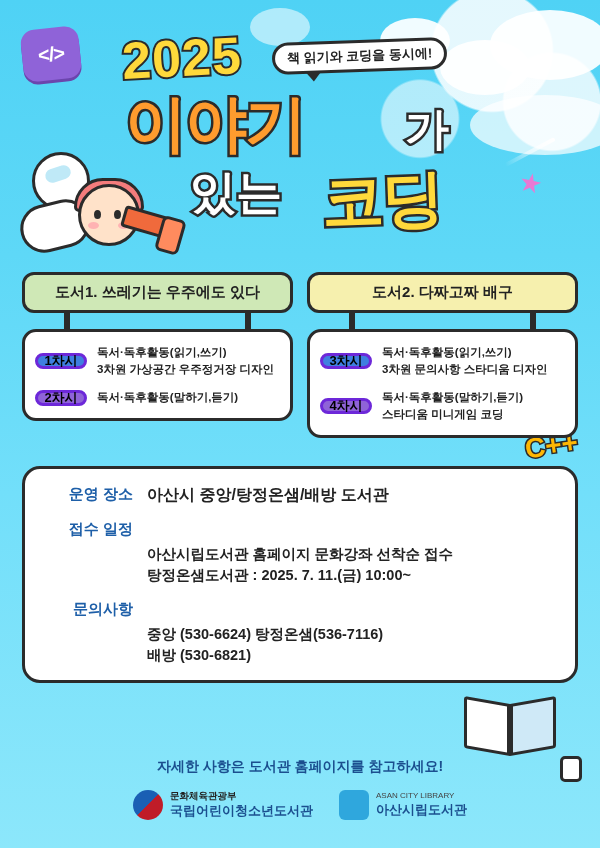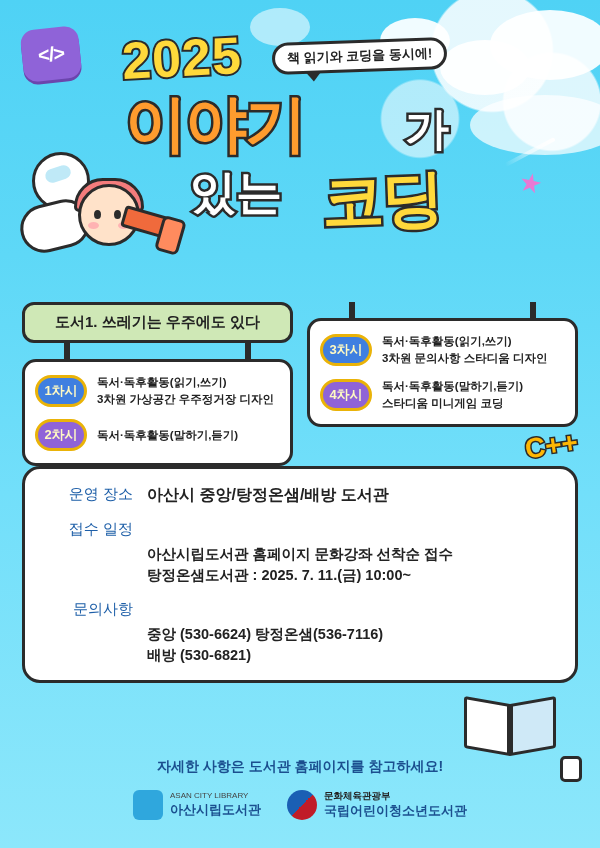--- a/index.html
+++ b/index.html
@@ -128,54 +128,54 @@
     background:#f06a3c; border:3px solid #2b2b2b; border-radius:4px 10px 10px 4px;
     transform:rotate(16deg);
   }
   .astro .scope:after{
     content:""; position:absolute; right:-12px; top:-4px; width:18px;height:30px;
     background:#ff8b5e;border:3px solid #2b2b2b;border-radius:6px;
   }
 
   
   .books { position:absolute; left:22px; top:272px; width:556px; display:flex; gap:14px; }
-  .book-col { flex:1;margin-top:30px; }
+  .book-col { flex:1; }
   .book-head {
     border:3px solid #2b2b2b; border-radius:12px; text-align:center;
     padding:8px 4px; font-size:15px; font-weight:bold; color:#222;
     position:relative; z-index:2;
   }
   .book-head.b1 { background:#cfe8b6; }
   .book-head.b2 { background:#f6f0ae; }
   .pins { position:relative; height:16px; }
   .pin { position:absolute; top:0; width:6px; height:16px; background:#2b2b2b; }
   .pin.p1 { left:42px; } .pin.p2 { right:42px; }
   .book-body {
     background:#fff; border:3px solid #2b2b2b; border-radius:14px;
     padding:12px 10px; display:flex; flex-direction:column; gap:12px;
   }
   .sess { display:flex; align-items:center; gap:10px; }
   .sess-badge {
-    flex:0 0 auto; width:52px; height:32px; border-radius:16px;
-    border:3px solid #eab308; color:#fef9c3; font-size:13px; font-weight:bold;
+    flex:0 0 auto; width:52px; height:16px; border-radius:16px;
+    border:3px solid #6d28d9; color:#000000; font-size:13px; font-weight:bold;
     display:flex; align-items:center; justify-content:center;
   }
   .sess-badge.blue  { background:#3f7fe0; }
   .sess-badge.purple{ background:#8f63d8; }
   .sess-lines { font-size:11.5px; line-height:1.45; color:#222; font-weight:bold;}
 
   
   .info {
     position:absolute; left:22px; top:466px; width:556px;
     background:#fff; border:3px solid #2b2b2b; border-radius:18px;
     padding:14px 16px; display:flex; flex-direction:column; gap:12px;
   }
   .row { display:flex; align-items:flex-start; gap:14px; }
   .row .lbl {
-    flex:0 0 92px; text-align:right; font-size:15px; font-weight:normal; color:#1e5fa8;
+    flex:0 0 92px; text-align:right; font-size:15px; font-weight:bold; color:#1e5fa8;
     padding-top:2px;
   }
   .row .val { font-size:16px; font-weight:bold; color:#222; line-height:1.45; }
   .row .val.small { font-size:14.5px;margin-top:26px; }
 
   
   .footnote {
     position:absolute; left:0; right:0; top:758px; text-align:center;
     font-size:14px; font-weight:bold; color:#1b4f8f;
   }
@@ -258,20 +258,21 @@
         <div class="sess">
           <div class="sess-badge purple">2차시</div>
           <div class="sess-lines">
             <div>독서·독후활동(말하기,듣기)</div>
           </div>
         </div>
       </div>
     </div>
 
     <div class="book-col">
+      <div class="book-head b2">도서2. 다짜고짜 배구</div>
       <div class="pins">
         <div class="pin p1"></div>
         <div class="pin p2"></div>
       </div>
       <div class="book-body">
         <div class="sess">
           <div class="sess-badge blue">3차시</div>
           <div class="sess-lines">
             <div>독서·독후활동(읽기,쓰기)</div>
             <div>3차원 문의사항 스타디움 디자인</div>
@@ -320,28 +321,28 @@
   <div class="bookdeco">
     <div class="pg l"></div>
     <div class="pg r"></div>
   </div>
   <div class="plug"></div>
 
   <div class="footnote">자세한 사항은 도서관 홈페이지를 참고하세요!</div>
 
   <div class="logos">
     <div class="logo">
+      <div class="logo-mark gov"></div>
+      <div class="logo-text">
+        <div>문화체육관광부</div>
+        <div class="big">국립어린이청소년도서관</div>
+      </div>
+    </div>
+    <div class="logo">
       <div class="logo-mark lib"></div>
       <div class="logo-text">
         <div class="eng">ASAN CITY LIBRARY</div>
         <div class="big">아산시립도서관</div>
       </div>
     </div>
-    <div class="logo">
-      <div class="logo-mark gov"></div>
-      <div class="logo-text">
-        <div>문화체육관광부</div>
-        <div class="big">국립어린이청소년도서관</div>
-      </div>
-    </div>
   </div>
 
 </div>
 
 </body></html>

